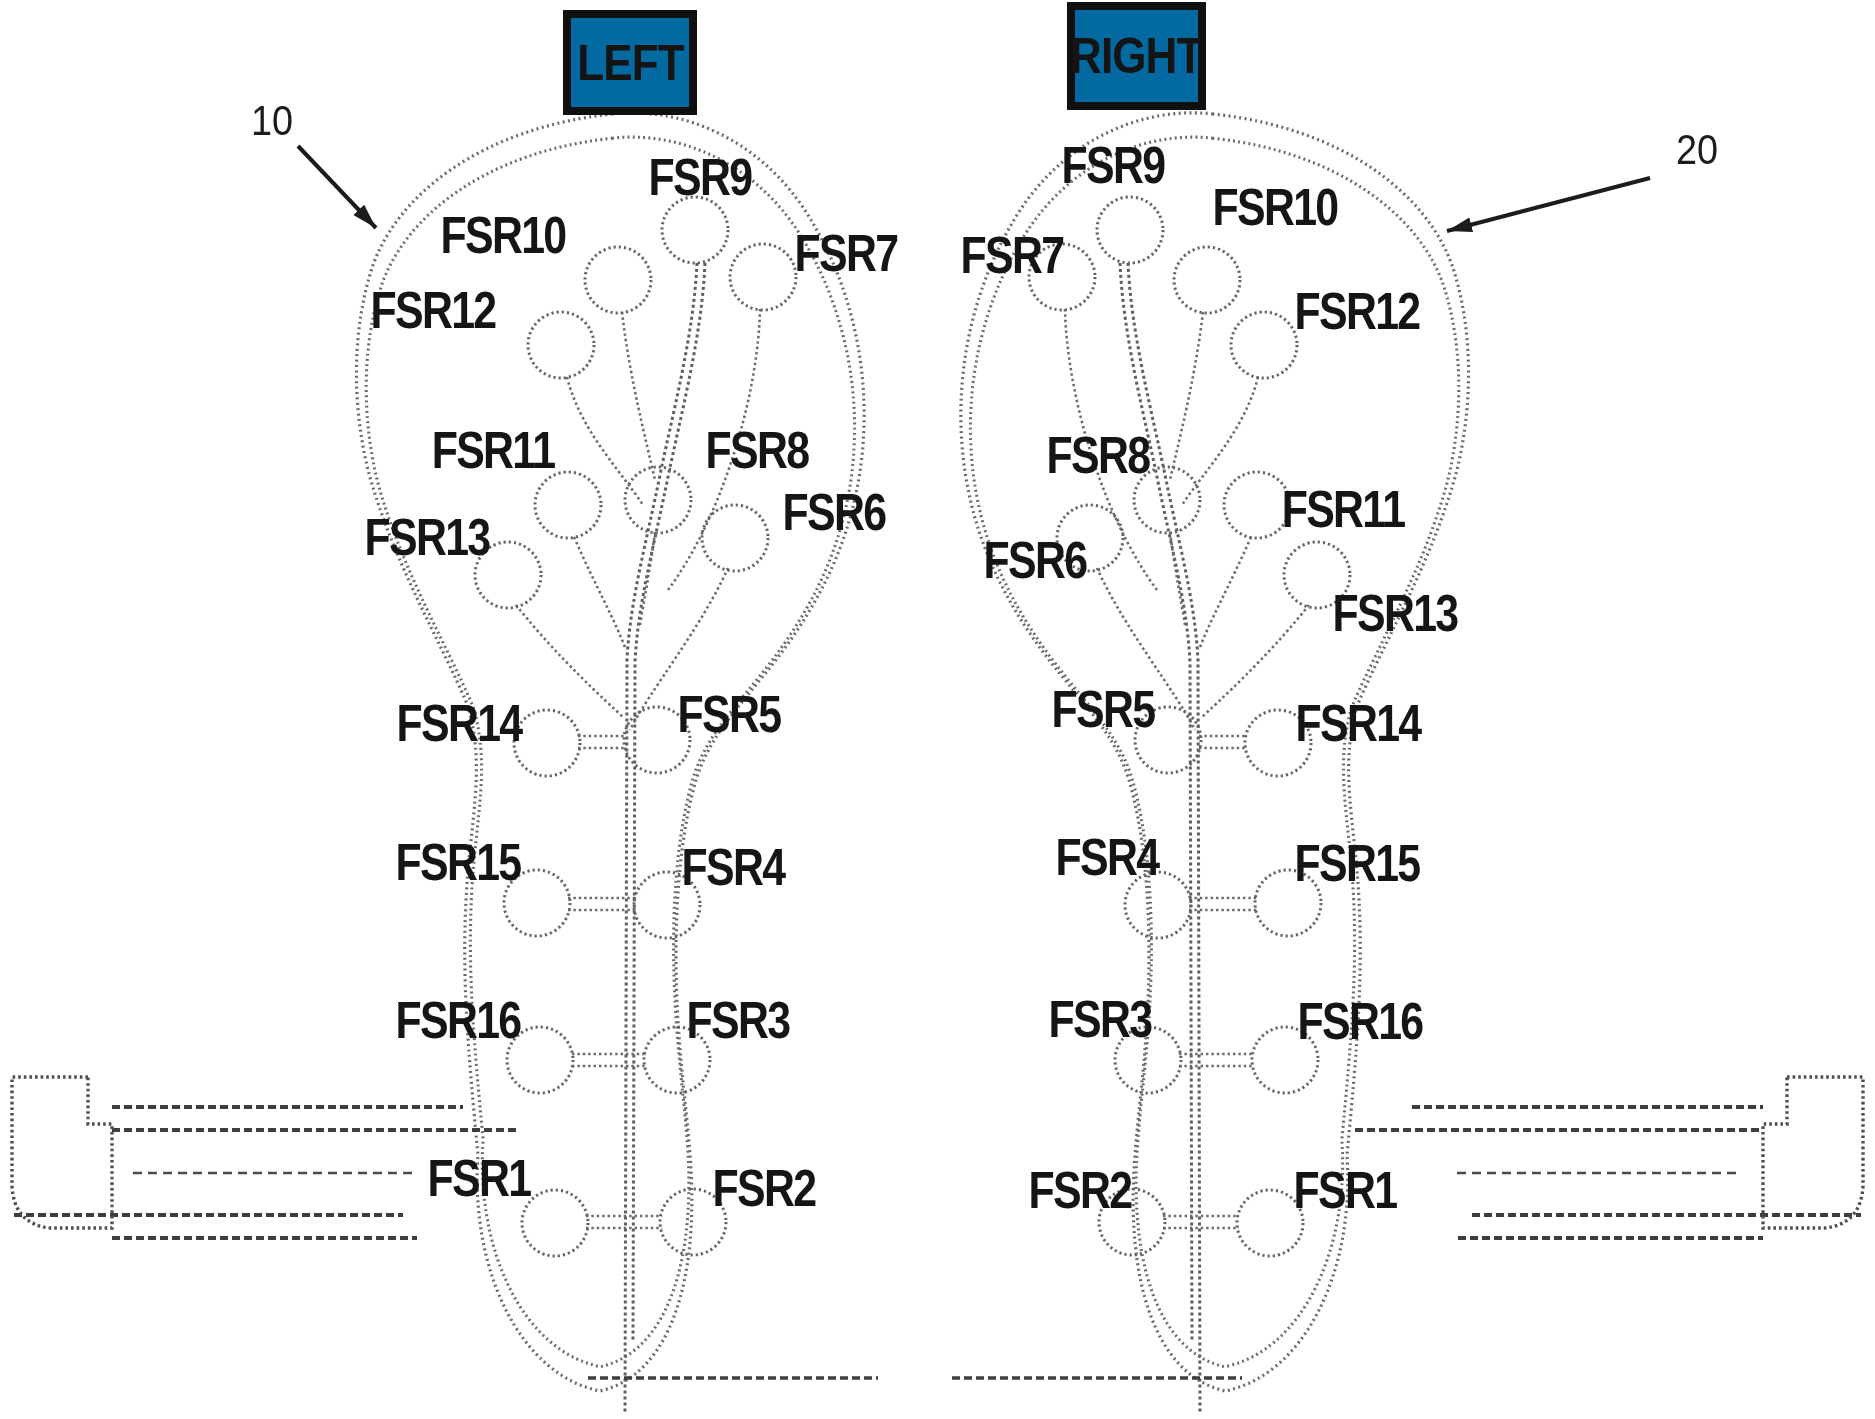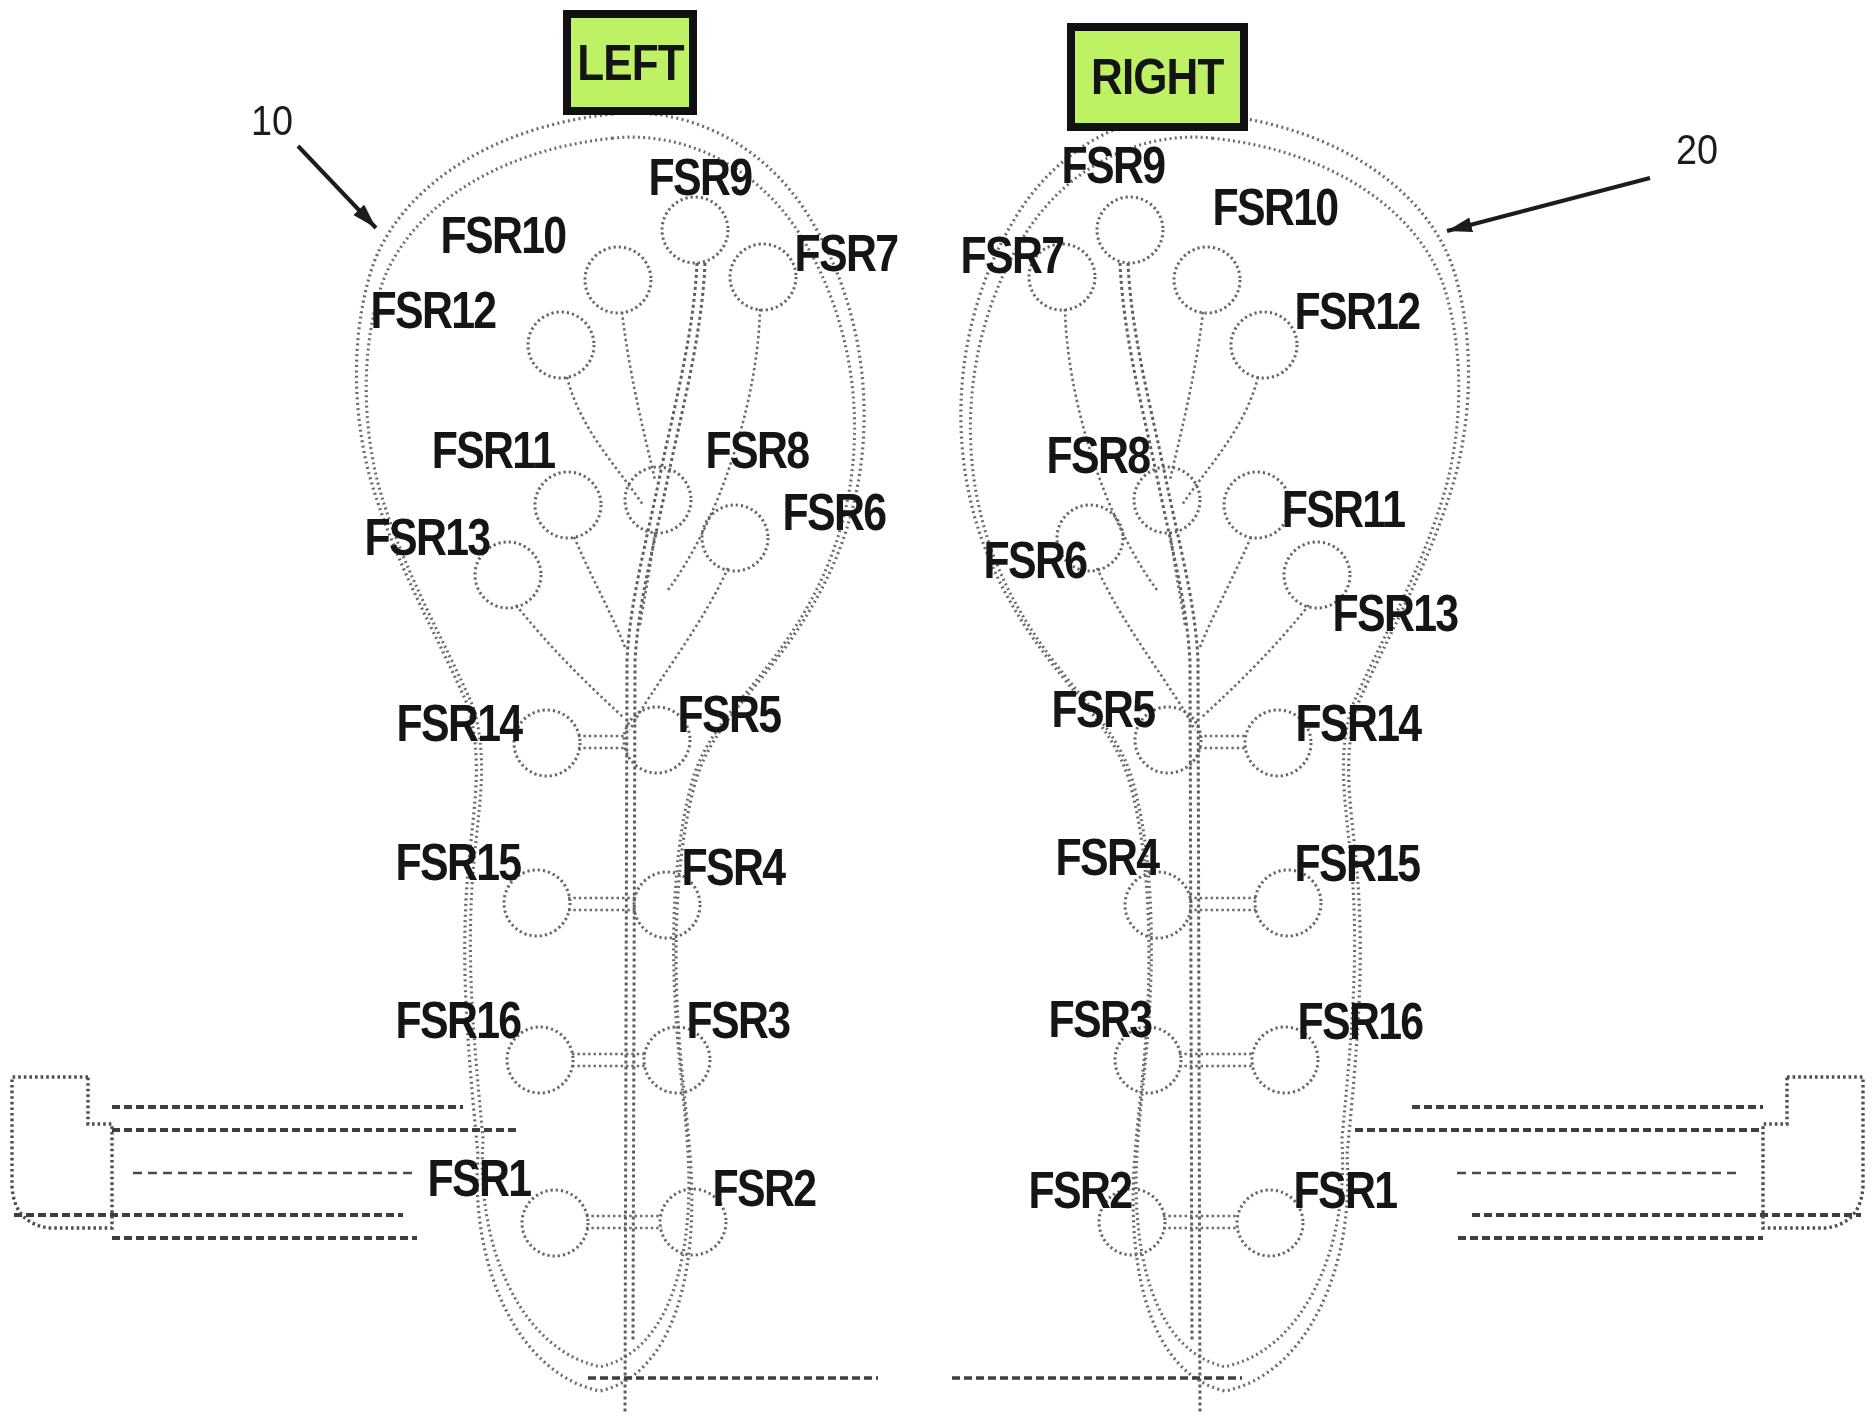--- a/index.html
+++ b/index.html
@@ -24,29 +24,29 @@
 
   .fsr-label {
     position:absolute;
     transform:translate(-50%,-50%) scaleX(0.84);
     font-weight:700; font-size:51px; letter-spacing:-2px;
     color:#151515; white-space:nowrap; line-height:1;
     font-family:"Liberation Sans", sans-serif;
   }
   .title-box {
     position:absolute; box-sizing:border-box;
-    border:8px solid #101010; background:#bef264;
+    border:8px solid #101010; background:#0369a1;
     display:flex; align-items:center; justify-content:center;
   }
   .title-box span {
     font-weight:700; font-size:50px; letter-spacing:-1px; color:#141414;
     transform:scaleX(0.88); line-height:1;
   }
   #left-title  { left:563px; top:10px; width:134px; height:105px; }
-  #right-title { left:1067px; top:23px; width:181px; height:108px; }
+  #right-title { left:1067px; top:2px; width:139px; height:108px; }
 
   .ref-num {
     position:absolute; transform:translate(-50%,-50%) scaleX(0.9);
     font-weight:400; font-size:42px; color:#1c1c1c; line-height:1;
   }
   #ref-10 { left:272px; top:121px; }
   #ref-20 { left:1697px; top:150px; }
 </style>
 </head>
 <body>

